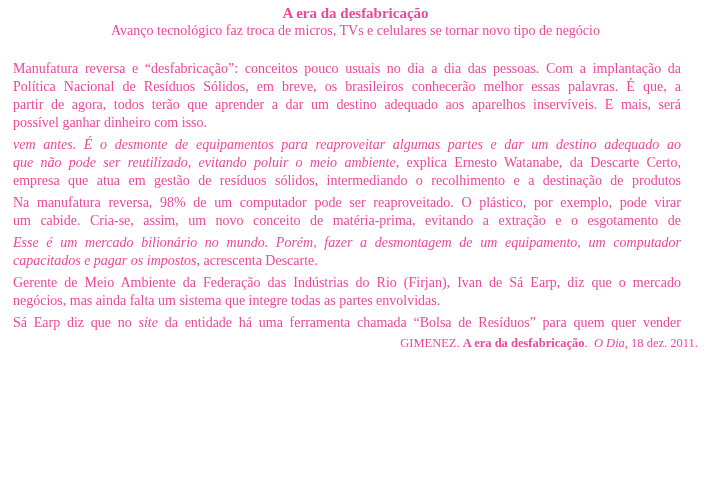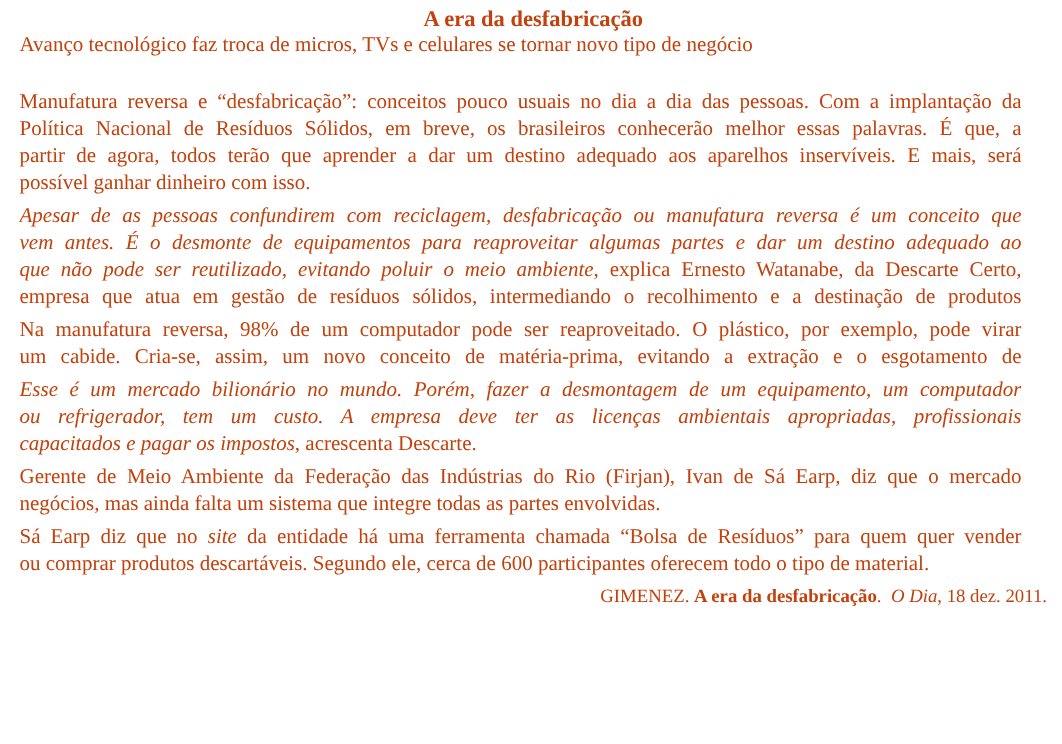--- a/index.html
+++ b/index.html
@@ -7,35 +7,35 @@
     background: #ffffff;
     width: 708px; height: 496px;
     overflow: hidden;
   }
   .page {
     position: relative;
     width: 708px; height: 496px;
     box-sizing: border-box;
     padding: 4px 10px 0 13px;
     font-family: "Liberation Serif", "DejaVu Serif", serif;
-    color: #c2410c;
+    color: #ec4899;
     background: #ffffff;
   }
   .title {
     margin: 0;
     font-size: 15px;
     font-weight: bold;
     line-height: 18px;
     text-align: center;
   }
   .subtitle {
     margin: 0 0 20px 0;
     font-size: 14px;
     line-height: 18px;
-    text-align: left;
+    text-align: center;
   }
   .para { margin: 0 17px 4px 0; }
   .line {
     position: relative;
     font-size: 14px;
     line-height: 18px;
     height: 18px;
     overflow: hidden;
     text-align: justify;
     text-align-last: justify;
@@ -60,37 +60,34 @@
   <h1 class="title">A era da desfabricação</h1>
   <div class="subtitle">Avanço tecnológico faz troca de micros, TVs e celulares se tornar novo tipo de negócio</div>
   <div id="article-body">
       <div class="para">
         <div class="line"><span class="seg-n">Manufatura reversa e “desfabricação”: conceitos pouco usuais no dia a dia das pessoas. Com a implantação da</span></div>
         <div class="line"><span class="seg-n">Política Nacional de Resíduos Sólidos, em breve, os brasileiros conhecerão melhor essas palavras. É que, a</span></div>
         <div class="line"><span class="seg-n">partir de agora, todos terão que aprender a dar um destino adequado aos aparelhos inservíveis. E mais, será</span></div>
         <div class="line last"><span class="seg-n">possível ganhar dinheiro com isso.</span></div>
       </div>
       <div class="para">
-        <div class="line"><span class="seg-i">Apesar de as pessoas confundirem com reciclagem, desfabricação ou manufatura reversa é um conceito que</span></div>
         <div class="line"><span class="seg-i">vem antes. É o desmonte de equipamentos para reaproveitar algumas partes e dar um destino adequado ao</span></div>
         <div class="line"><span class="seg-i">que não pode ser reutilizado, evitando poluir o meio ambiente</span><span class="seg-n">, explica Ernesto Watanabe, da Descarte Certo,</span></div>
         <div class="line"><span class="seg-n">empresa que atua em gestão de resíduos sólidos, intermediando o recolhimento e a destinação de produtos</span></div>
       </div>
       <div class="para">
         <div class="line"><span class="seg-n">Na manufatura reversa, 98% de um computador pode ser reaproveitado. O plástico, por exemplo, pode virar</span></div>
         <div class="line"><span class="seg-n">um cabide. Cria-se, assim, um novo conceito de matéria-prima, evitando a extração e o esgotamento de</span></div>
       </div>
       <div class="para">
         <div class="line"><span class="seg-i">Esse é um mercado bilionário no mundo. Porém, fazer a desmontagem de um equipamento, um computador</span></div>
-        <div class="line"><span class="seg-i">ou refrigerador, tem um custo. A empresa deve ter as licenças ambientais apropriadas, profissionais</span></div>
         <div class="line last"><span class="seg-i">capacitados e pagar os impostos</span><span class="seg-n">, acrescenta Descarte.</span></div>
       </div>
       <div class="para">
         <div class="line"><span class="seg-n">Gerente de Meio Ambiente da Federação das Indústrias do Rio (Firjan), Ivan de Sá Earp, diz que o mercado</span></div>
         <div class="line last"><span class="seg-n">negócios, mas ainda falta um sistema que integre todas as partes envolvidas.</span></div>
       </div>
       <div class="para">
         <div class="line"><span class="seg-n">Sá Earp diz que no </span><span class="seg-i">site</span><span class="seg-n"> da entidade há uma ferramenta chamada “Bolsa de Resíduos” para quem quer vender</span></div>
-        <div class="line last"><span class="seg-n">ou comprar produtos descartáveis. Segundo ele, cerca de 600 participantes oferecem todo o tipo de material.</span></div>
       </div>
     </div>
   <div id="article-citation" class="citation"><span class="seg-n">GIMENEZ. </span><span class="seg-b">A era da desfabricação</span><span class="seg-n">. &nbsp;</span><span class="seg-i">O Dia</span><span class="seg-n">, 18 dez. 2011.</span></div>
 </div>
 
 </body></html>

